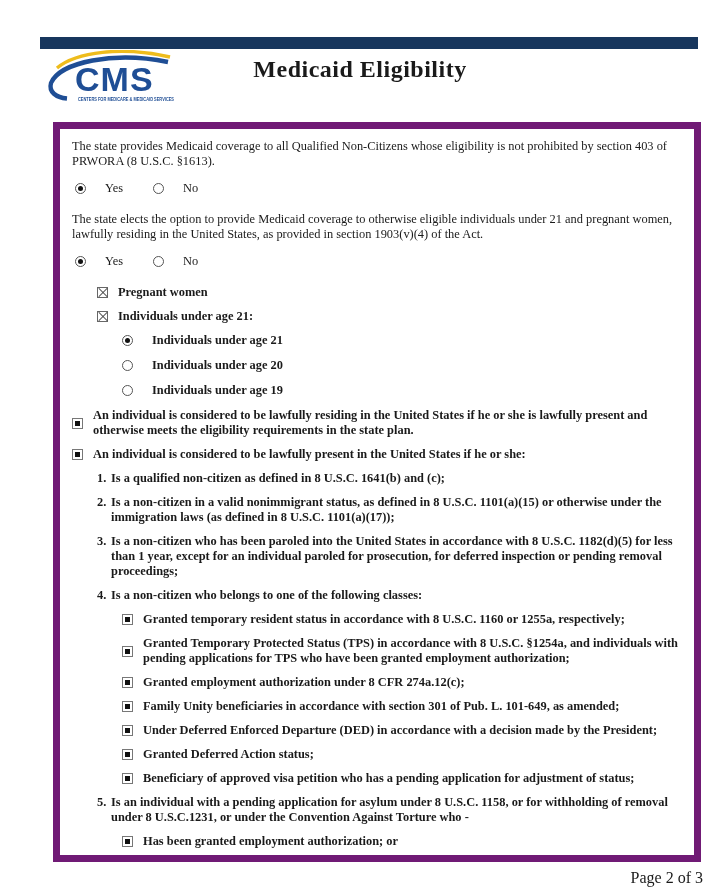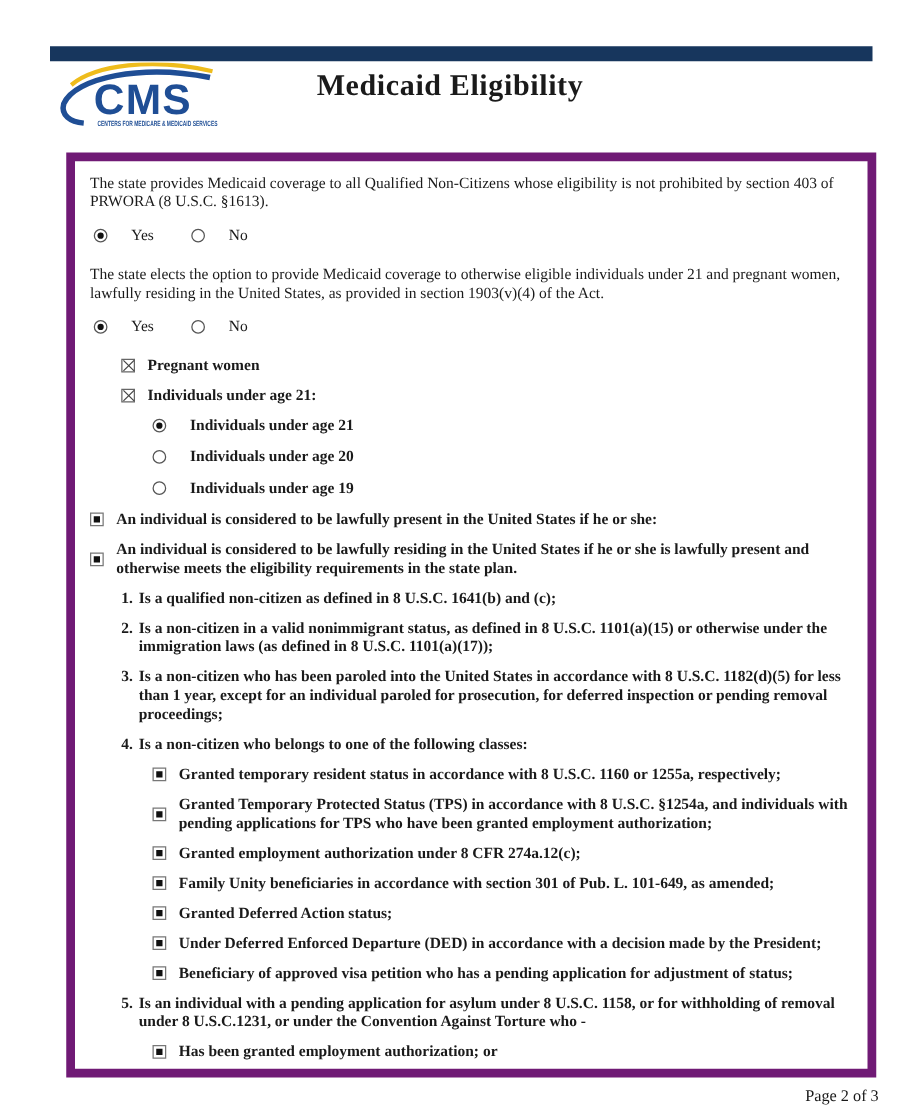--- a/index.html
+++ b/index.html
@@ -62,21 +62,21 @@
   .cbf {
     flex:none; width:11px; height:11px; border:1px solid #777; background:#fff;
     position:relative; box-sizing:border-box; cursor:pointer;
   }
   .cbf.checked::before {
     content:""; position:absolute; left:2px; top:2px; width:5px; height:5px;
     background:#111;
   }
   
   .page-num {
-    position:absolute; right:17px; top:869px; font-size:13px;
+    position:absolute; right:17px; top:869px; font-size:16px;
   }
 </style>
 </head>
 <body>
 
 <div class="page">
 
   <div class="topbar"></div>
 
   <svg class="logo" viewBox="0 0 140 54">
@@ -135,26 +135,26 @@
         <span class="radio"></span>
         <span>Individuals under age 20</span>
       </div>
       <div class="row ind2 opt" style="margin-bottom:10px">
         <span class="radio"></span>
         <span>Individuals under age 19</span>
       </div>
 
       <div class="row gap10">
         <span class="cbf checked"></span>
+        <span class="flex1">An individual is considered to be lawfully residing in the United States if he or she is lawfully present and otherwise meets the eligibility requirements in the state plan.</span>
+      </div>
+
+      <div class="row gap10">
+        <span class="cbf checked"></span>
         <span class="flex1">An individual is considered to be lawfully present in the United States if he or she:</span>
-      </div>
-
-      <div class="row gap10">
-        <span class="cbf checked"></span>
-        <span class="flex1">An individual is considered to be lawfully residing in the United States if he or she is lawfully present and otherwise meets the eligibility requirements in the state plan.</span>
       </div>
 
       <div class="row start ind1">
         <span class="num">1.</span>
         <span class="flex1">Is a qualified non-citizen as defined in 8 U.S.C. 1641(b) and (c);</span>
       </div>
       <div class="row start ind1">
         <span class="num">2.</span>
         <span class="flex1">Is a non-citizen in a valid nonimmigrant status, as defined in 8 U.S.C. 1101(a)(15) or otherwise under the immigration laws (as defined in 8 U.S.C. 1101(a)(17));</span>
       </div>
@@ -178,25 +178,25 @@
       <div class="row gap10 ind2">
         <span class="cbf checked"></span>
         <span class="flex1">Granted employment authorization under 8 CFR 274a.12(c);</span>
       </div>
       <div class="row gap10 ind2">
         <span class="cbf checked"></span>
         <span class="flex1">Family Unity beneficiaries in accordance with section 301 of Pub. L. 101-649, as amended;</span>
       </div>
       <div class="row gap10 ind2">
         <span class="cbf checked"></span>
+        <span class="flex1">Under Deferred Enforced Departure (DED) in accordance with a decision made by the President;</span>
+      </div>
+      <div class="row gap10 ind2">
+        <span class="cbf checked"></span>
         <span class="flex1">Granted Deferred Action status;</span>
-      </div>
-      <div class="row gap10 ind2">
-        <span class="cbf checked"></span>
-        <span class="flex1">Under Deferred Enforced Departure (DED) in accordance with a decision made by the President;</span>
       </div>
       <div class="row gap10 ind2">
         <span class="cbf checked"></span>
         <span class="flex1">Beneficiary of approved visa petition who has a pending application for adjustment of status;</span>
       </div>
 
       <div class="row start ind1">
         <span class="num">5.</span>
         <span class="flex1">Is an individual with a pending application for asylum under 8 U.S.C. 1158, or for withholding of removal under 8 U.S.C.1231, or under the Convention Against Torture who -</span>
       </div>

